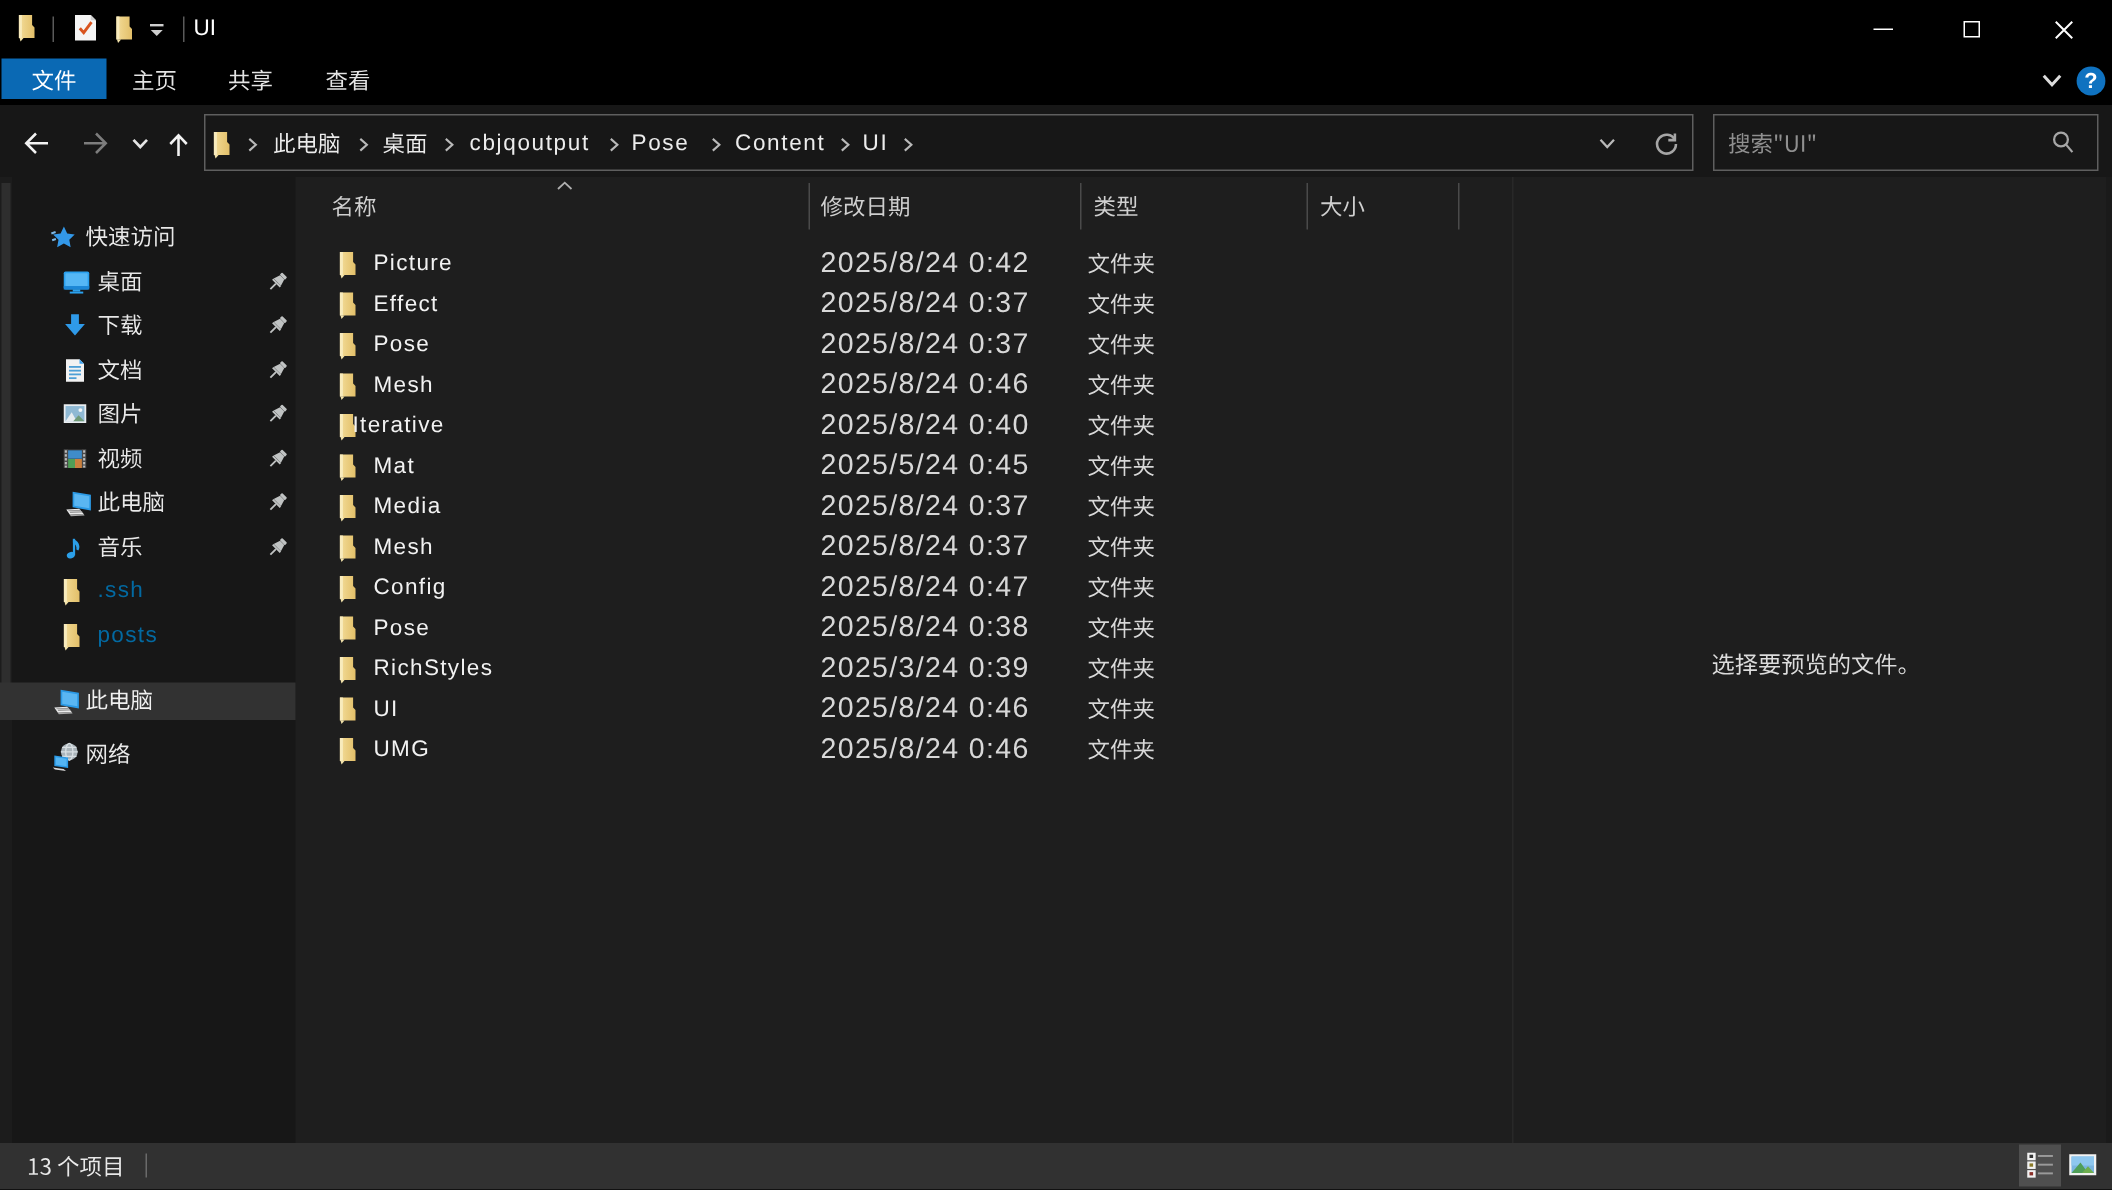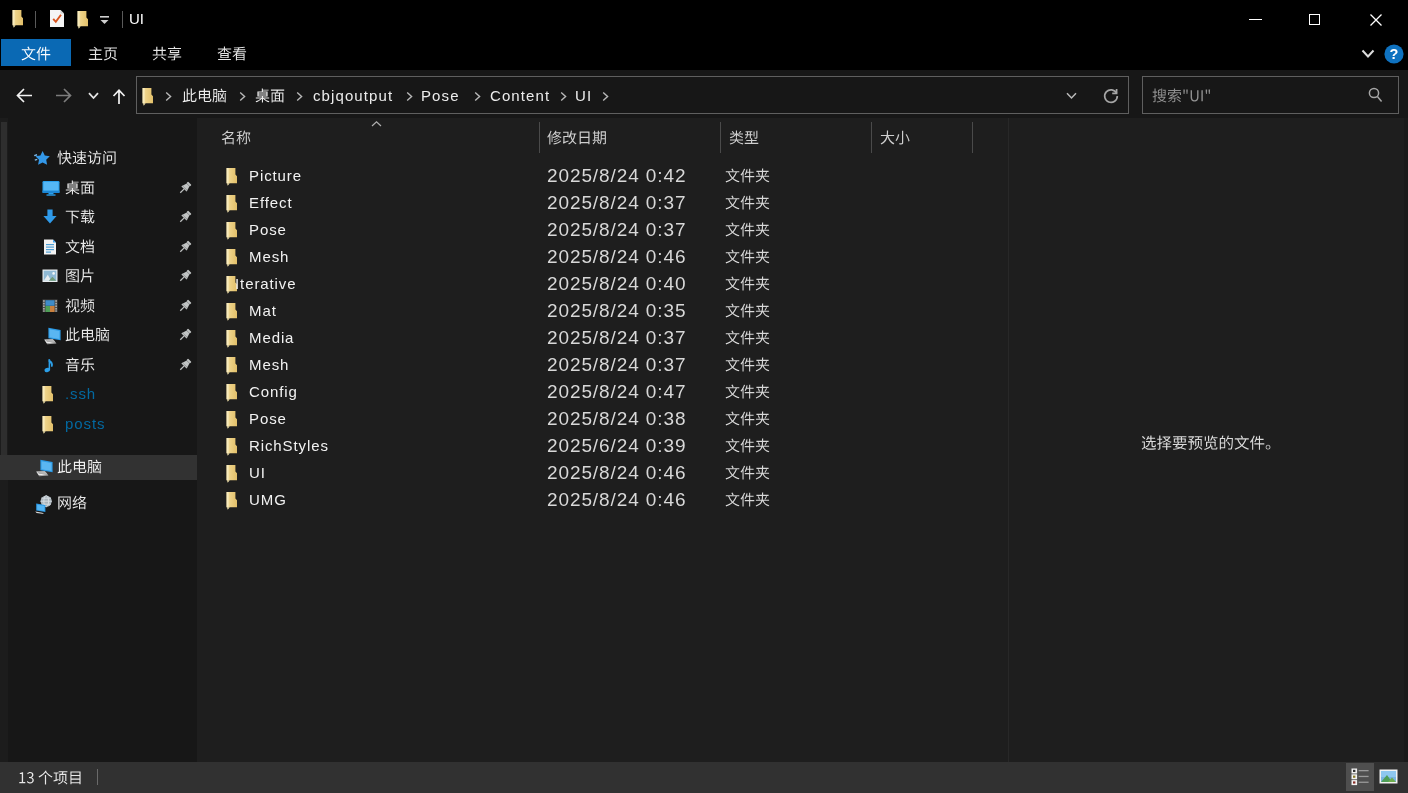--- a/index.html
+++ b/index.html
@@ -446,21 +446,21 @@
   </svg>
 <div class="abs fname" style="left:235px;top:274px">Iterative</div>
 <div class="abs fdate" style="left:547px;top:274px">2025/8/24 0:40</div>
 <svg class="abs" style="left:725px;top:276px;color:#d8d8d8" width="45.0" height="16">
     <use href="#g-wjj"></use>
   </svg>
 <svg class="abs" style="left:226px;top:303px" width="12.5" height="17">
     <use href="#i-folder"></use>
   </svg>
 <div class="abs fname" style="left:249px;top:301px">Mat</div>
-<div class="abs fdate" style="left:547px;top:301px">2025/8/24 0:35</div>
+<div class="abs fdate" style="left:547px;top:301px">2025/5/24 0:45</div>
 <svg class="abs" style="left:725px;top:303px;color:#d8d8d8" width="45.0" height="16">
     <use href="#g-wjj"></use>
   </svg>
 <svg class="abs" style="left:226px;top:330px" width="12.5" height="17">
     <use href="#i-folder"></use>
   </svg>
 <div class="abs fname" style="left:249px;top:328px">Media</div>
 <div class="abs fdate" style="left:547px;top:328px">2025/8/24 0:37</div>
 <svg class="abs" style="left:725px;top:330px;color:#d8d8d8" width="45.0" height="16">
     <use href="#g-wjj"></use>
@@ -486,21 +486,21 @@
   </svg>
 <div class="abs fname" style="left:249px;top:409px">Pose</div>
 <div class="abs fdate" style="left:547px;top:409px">2025/8/24 0:38</div>
 <svg class="abs" style="left:725px;top:411px;color:#d8d8d8" width="45.0" height="16">
     <use href="#g-wjj"></use>
   </svg>
 <svg class="abs" style="left:226px;top:438px" width="12.5" height="17">
     <use href="#i-folder"></use>
   </svg>
 <div class="abs fname" style="left:249px;top:436px">RichStyles</div>
-<div class="abs fdate" style="left:547px;top:436px">2025/6/24 0:39</div>
+<div class="abs fdate" style="left:547px;top:436px">2025/3/24 0:39</div>
 <svg class="abs" style="left:725px;top:438px;color:#d8d8d8" width="45.0" height="16">
     <use href="#g-wjj"></use>
   </svg>
 <svg class="abs" style="left:226px;top:465px" width="12.5" height="17">
     <use href="#i-folder"></use>
   </svg>
 <div class="abs fname" style="left:249px;top:463px">UI</div>
 <div class="abs fdate" style="left:547px;top:463px">2025/8/24 0:46</div>
 <svg class="abs" style="left:725px;top:465px;color:#d8d8d8" width="45.0" height="16">
     <use href="#g-wjj"></use>

